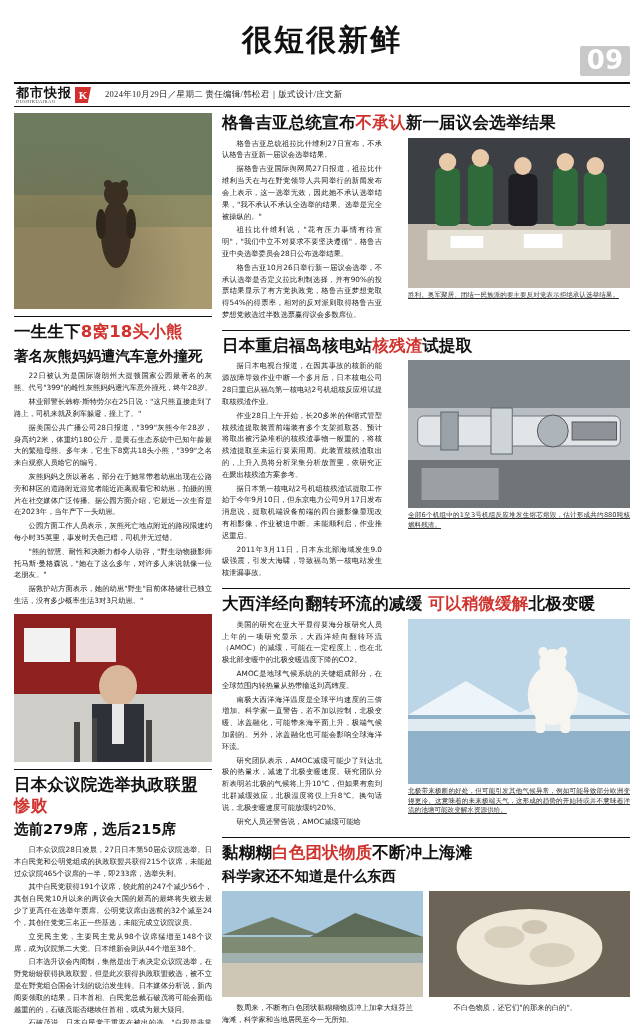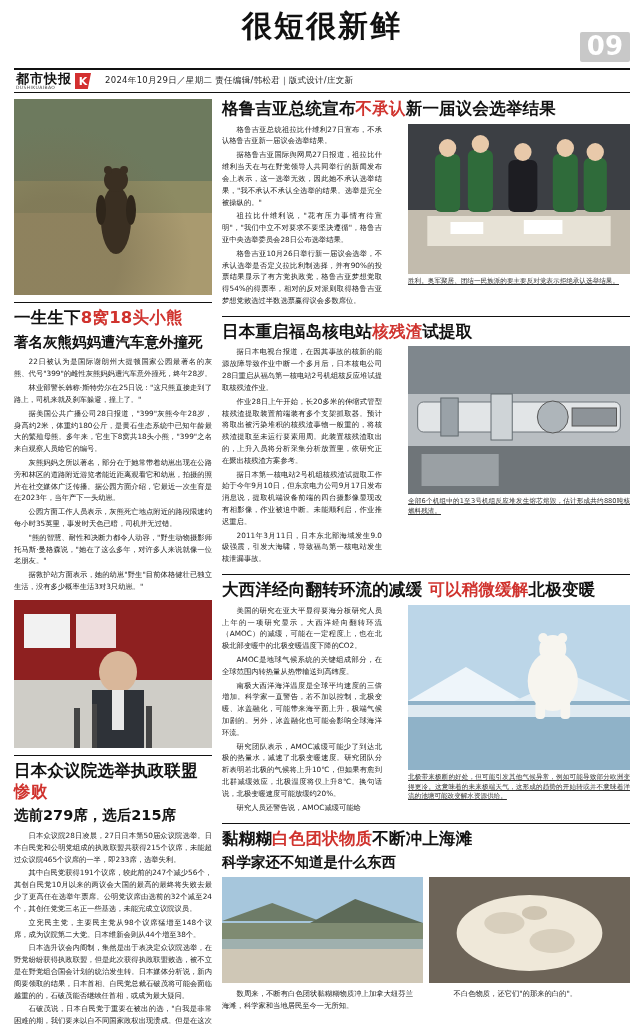--- a/index.html
+++ b/index.html
@@ -3,37 +3,37 @@
 <meta charset="utf-8">
 <style>
   html,body{margin:0;padding:0;}
   body{
     width:644px;height:1024px;
     background:#ffffff;
     font-family:"DejaVu Sans","Liberation Sans",sans-serif;
     color:#111;
     overflow:hidden;
   }
-  .page{position:relative;width:644px;height:960px;box-sizing:border-box;padding:0 14px;}
+  .page{position:relative;width:644px;height:960px;box-sizing:border-box;padding:14px 14px;}
 
   
   .masthead{position:relative;height:62px;}
   .masthead-title{
     text-align:center;font-size:30px;font-weight:700;letter-spacing:2px;
     padding-top:6px;color:#111;
   }
   .page-num{
     position:absolute;right:0;top:32px;
     background:#c8c8c8;color:#fff;font-size:26px;font-weight:700;
     padding:1px 7px 2px 7px;border-radius:2px;line-height:1.05;
   }
   .mast-bar{
     position:relative;display:flex;align-items:center;gap:8px;
     border-top:2px solid #111;border-bottom:1px solid #111;
-    height:22px;margin-top:6px;padding:0 2px;
+    height:22px;margin-top:6px;padding:0 2px;font-family:Liberation Serif, serif;
   }
   .brand{
     display:flex;flex-direction:column;line-height:1;
   }
   .brand-cn{font-size:13px;font-weight:700;letter-spacing:1px;}
   .brand-en{font-size:4.5px;letter-spacing:.4px;color:#444;margin-top:1px;}
   .brand-block{
     display:flex;align-items:center;gap:3px;padding-right:6px;
   }
   .k-badge{

